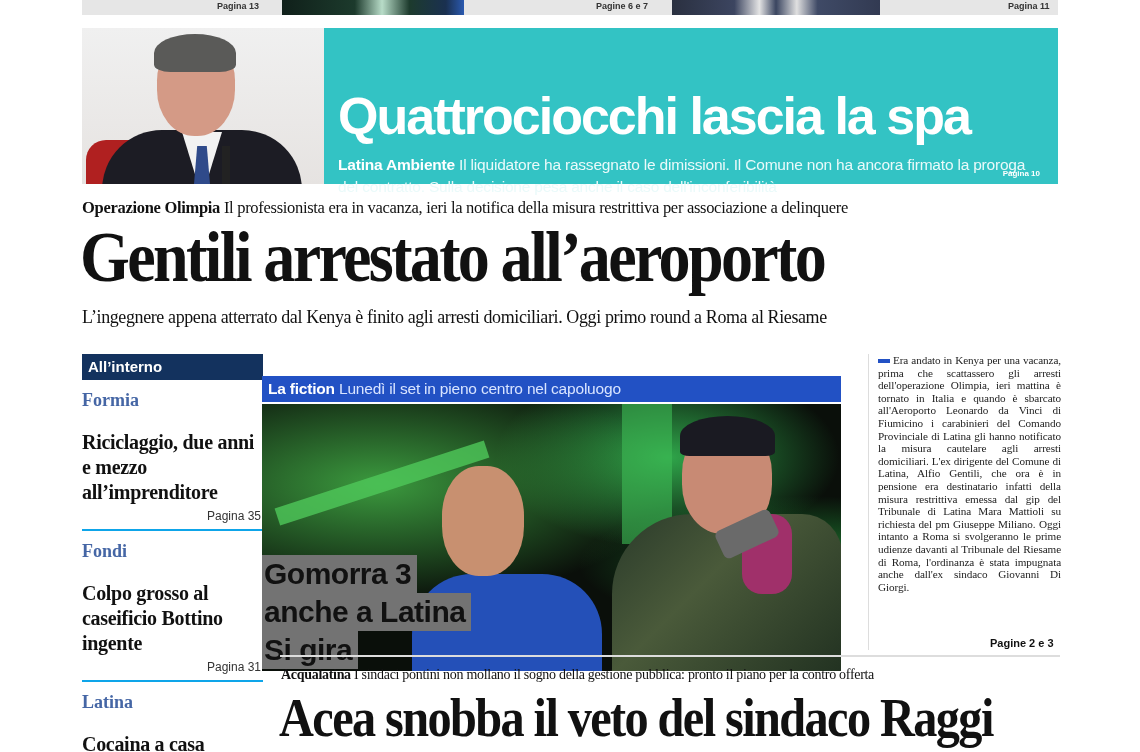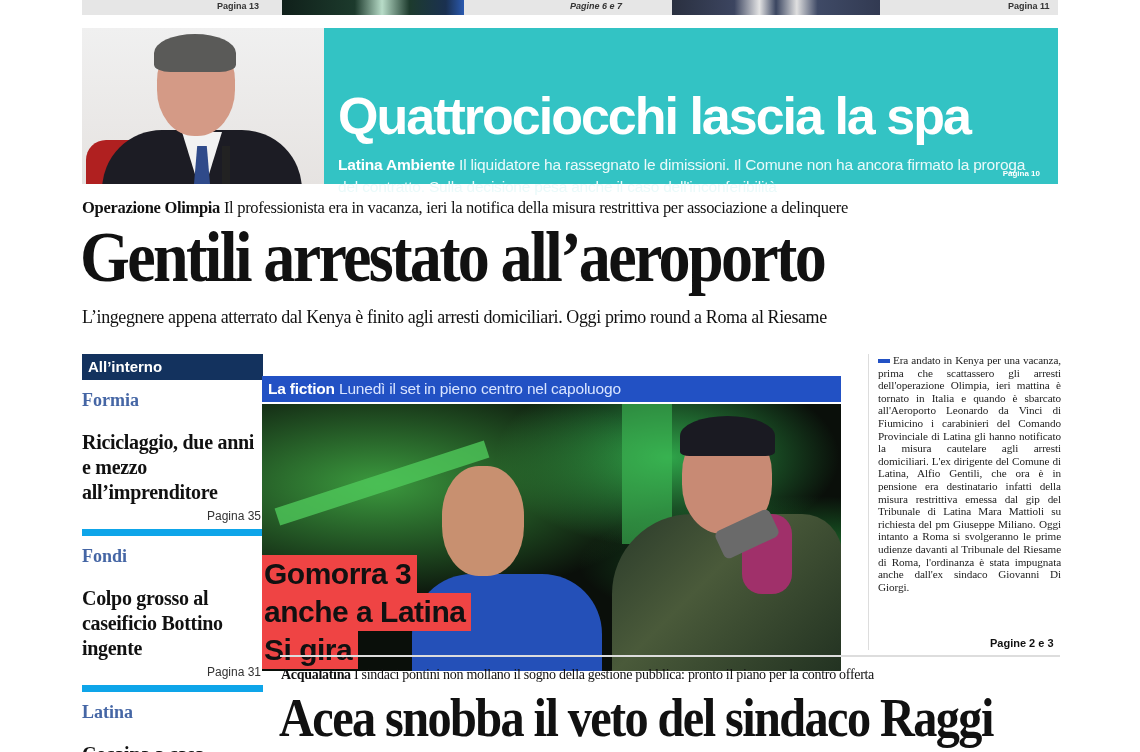--- a/index.html
+++ b/index.html
@@ -32,61 +32,61 @@
 
   
   .kicker { position: absolute; left: 82px; top: 198px; width: 980px; font-family: "Liberation Serif", serif; font-size: 16.5px; letter-spacing: -0.3px; white-space: nowrap; }
   .kicker b { font-weight: bold; }
   .headline { position: absolute; left: 80px; top: 214px; font-family: "Liberation Serif", serif; font-weight: bold; font-size: 72px; line-height: 86px; letter-spacing: -3px; white-space: nowrap; transform: scaleX(0.89); transform-origin: left; }
   .standfirst { position: absolute; left: 82px; top: 306px; font-family: "Liberation Serif", serif; font-size: 19px; letter-spacing: -0.4px; white-space: nowrap; transform: scaleX(0.945); transform-origin: left; }
 
   
   .sidebar { position: absolute; left: 82px; top: 354px; width: 181px; }
   .sidebar-head { background: #13325e; color: #fff; font-size: 15px; font-weight: bold; padding: 3px 6px; height: 26px; line-height: 20px; }
-  .sb-item { border-bottom: 7px solid #0ea5e9; padding-top: 10px; }
+  .sb-item { border-bottom: 2px solid #0ea5e9; padding-top: 10px; }
   .sb-kicker { font-family: "Liberation Serif", serif; font-weight: bold; color: #4566a5; font-size: 18px; line-height: 20px; }
   .sb-title { font-family: "Liberation Serif", serif; font-weight: bold; font-size: 20px; line-height: 25px; letter-spacing: -0.3px; margin-top: 20px; }
   .sb-pg { text-align: right; font-size: 12px; color: #333; padding: 4px 2px 6px 0; }
 
   
   .fiction { position: absolute; left: 262px; top: 355px; width: 579px; height: 295px; margin-top: 21px; }
   .fiction-bar { height: 26px; background: #2251c4; color: #d8e4ff; font-size: 15.5px; line-height: 26px; padding-left: 6px; letter-spacing: -0.2px; }
   .fiction-bar b { color: #fff; }
   .fiction-photo { position: absolute; left: 0; top: 28px; width: 579px; height: 267px; background: #0a0f0a; overflow: hidden; }
   .fp-glow1 { position:absolute; left: 0; top: 0; width: 579px; height: 267px; background: radial-gradient(ellipse at 20% 30%, #3b9a3e 0%, transparent 45%), radial-gradient(ellipse at 70% 20%, #2fa64a 0%, transparent 30%), radial-gradient(ellipse at 95% 60%, #1e7a30 0%, transparent 30%); }
   .fp-bar1 { position:absolute; left: 10px; top: 70px; width: 220px; height: 18px; background: #4fc85a; transform: rotate(-18deg); opacity: .8; }
   .fp-bar2 { position:absolute; left: 360px; top: 0; width: 50px; height: 140px; background: #3dbb55; opacity: .6; }
   .fp-man1-body { position:absolute; left: 150px; top: 170px; width: 190px; height: 110px; background: #2450b8; border-radius: 60px 60px 0 0; }
   .fp-man1-head { position:absolute; left: 180px; top: 62px; width: 82px; height: 110px; background: #c89070; border-radius: 45% 45% 45% 45%; }
   .fp-man2-body { position:absolute; left: 350px; top: 110px; width: 230px; height: 170px; background: linear-gradient(135deg,#2a3a2a,#4a5a3a 40%,#203020); border-radius: 80px 40px 0 0; }
   .fp-man2-hood { position:absolute; left: 480px; top: 110px; width: 50px; height: 80px; background: #a0306a; border-radius: 20px; }
   .fp-man2-head { position:absolute; left: 420px; top: 20px; width: 90px; height: 110px; background: #c88a74; border-radius: 45%; }
   .fp-man2-hair { position:absolute; left: 418px; top: 12px; width: 95px; height: 40px; background: #1a1a22; border-radius: 50% 50% 10% 10%; }
   .fp-gun { position:absolute; left: 455px; top: 115px; width: 60px; height: 30px; background: #6a6a6a; border-radius: 6px; transform: rotate(-25deg); }
   .fiction-caption { position: absolute; left: 0; top: 151px; }
-  .fc-line { display: block; width: max-content; background: #ef4444; font-size: 30px; font-weight: bold; line-height: 38px; padding: 0 6px 0 2px; letter-spacing: -0.5px; }
+  .fc-line { display: block; width: max-content; background: #737373; font-size: 30px; font-weight: bold; line-height: 38px; padding: 0 6px 0 2px; letter-spacing: -0.5px; }
 
   
   .rcol { position: absolute; left: 878px; top: 354px; width: 183px; font-family: "Liberation Serif", serif; font-size: 11.2px; line-height: 12.6px; text-align: justify; color: #222; letter-spacing: -0.1px; }
   .rcol .blue-dash { display: inline-block; width: 12px; height: 4px; background: #2251c4; margin-right: 3px; vertical-align: middle; }
   .rcol-pg { position: absolute; right: 6px; top: 637px; font-family: "Liberation Sans", sans-serif; font-weight: bold; font-size: 11px; }
   .rule { position: absolute; left: 868px; top: 354px; width: 1px; height: 296px; background: #ddd; }
   .hrule { position: absolute; left: 280px; top: 655px; width: 780px; height: 2px; background: #ddd; }
 
   
   .kicker2 { position: absolute; left: 281px; top: 667px; font-family: "Liberation Serif", serif; font-size: 14px; letter-spacing: -0.3px; white-space: nowrap; }
   .headline2 { position: absolute; left: 279px; top: 682px; font-family: "Liberation Serif", serif; font-weight: bold; font-size: 54px; line-height: 72px; letter-spacing: -1.8px; white-space: nowrap; transform: scaleX(0.895); transform-origin: left; }
 </style>
 </head>
 <body>
 
 <div class="top-strip">
   <span class="pg" style="left:135px;">Pagina 13</span>
   <div class="top-photo tp1"></div>
-  <span class="pg" style="left:488px;font-style:italic;">Pagine 6 e 7</span>
+  <span class="pg" style="left:514px;">Pagine 6 e 7</span>
   <div class="top-photo tp2"></div>
   <span class="pg" style="left:926px;">Pagina 11</span>
 </div>
 
 <div class="teaser">
   <div class="teaser-photo">
     <div class="wall"></div>
     <div class="chair"></div>
     <div class="suit"></div>
     <div class="shirt"></div>

